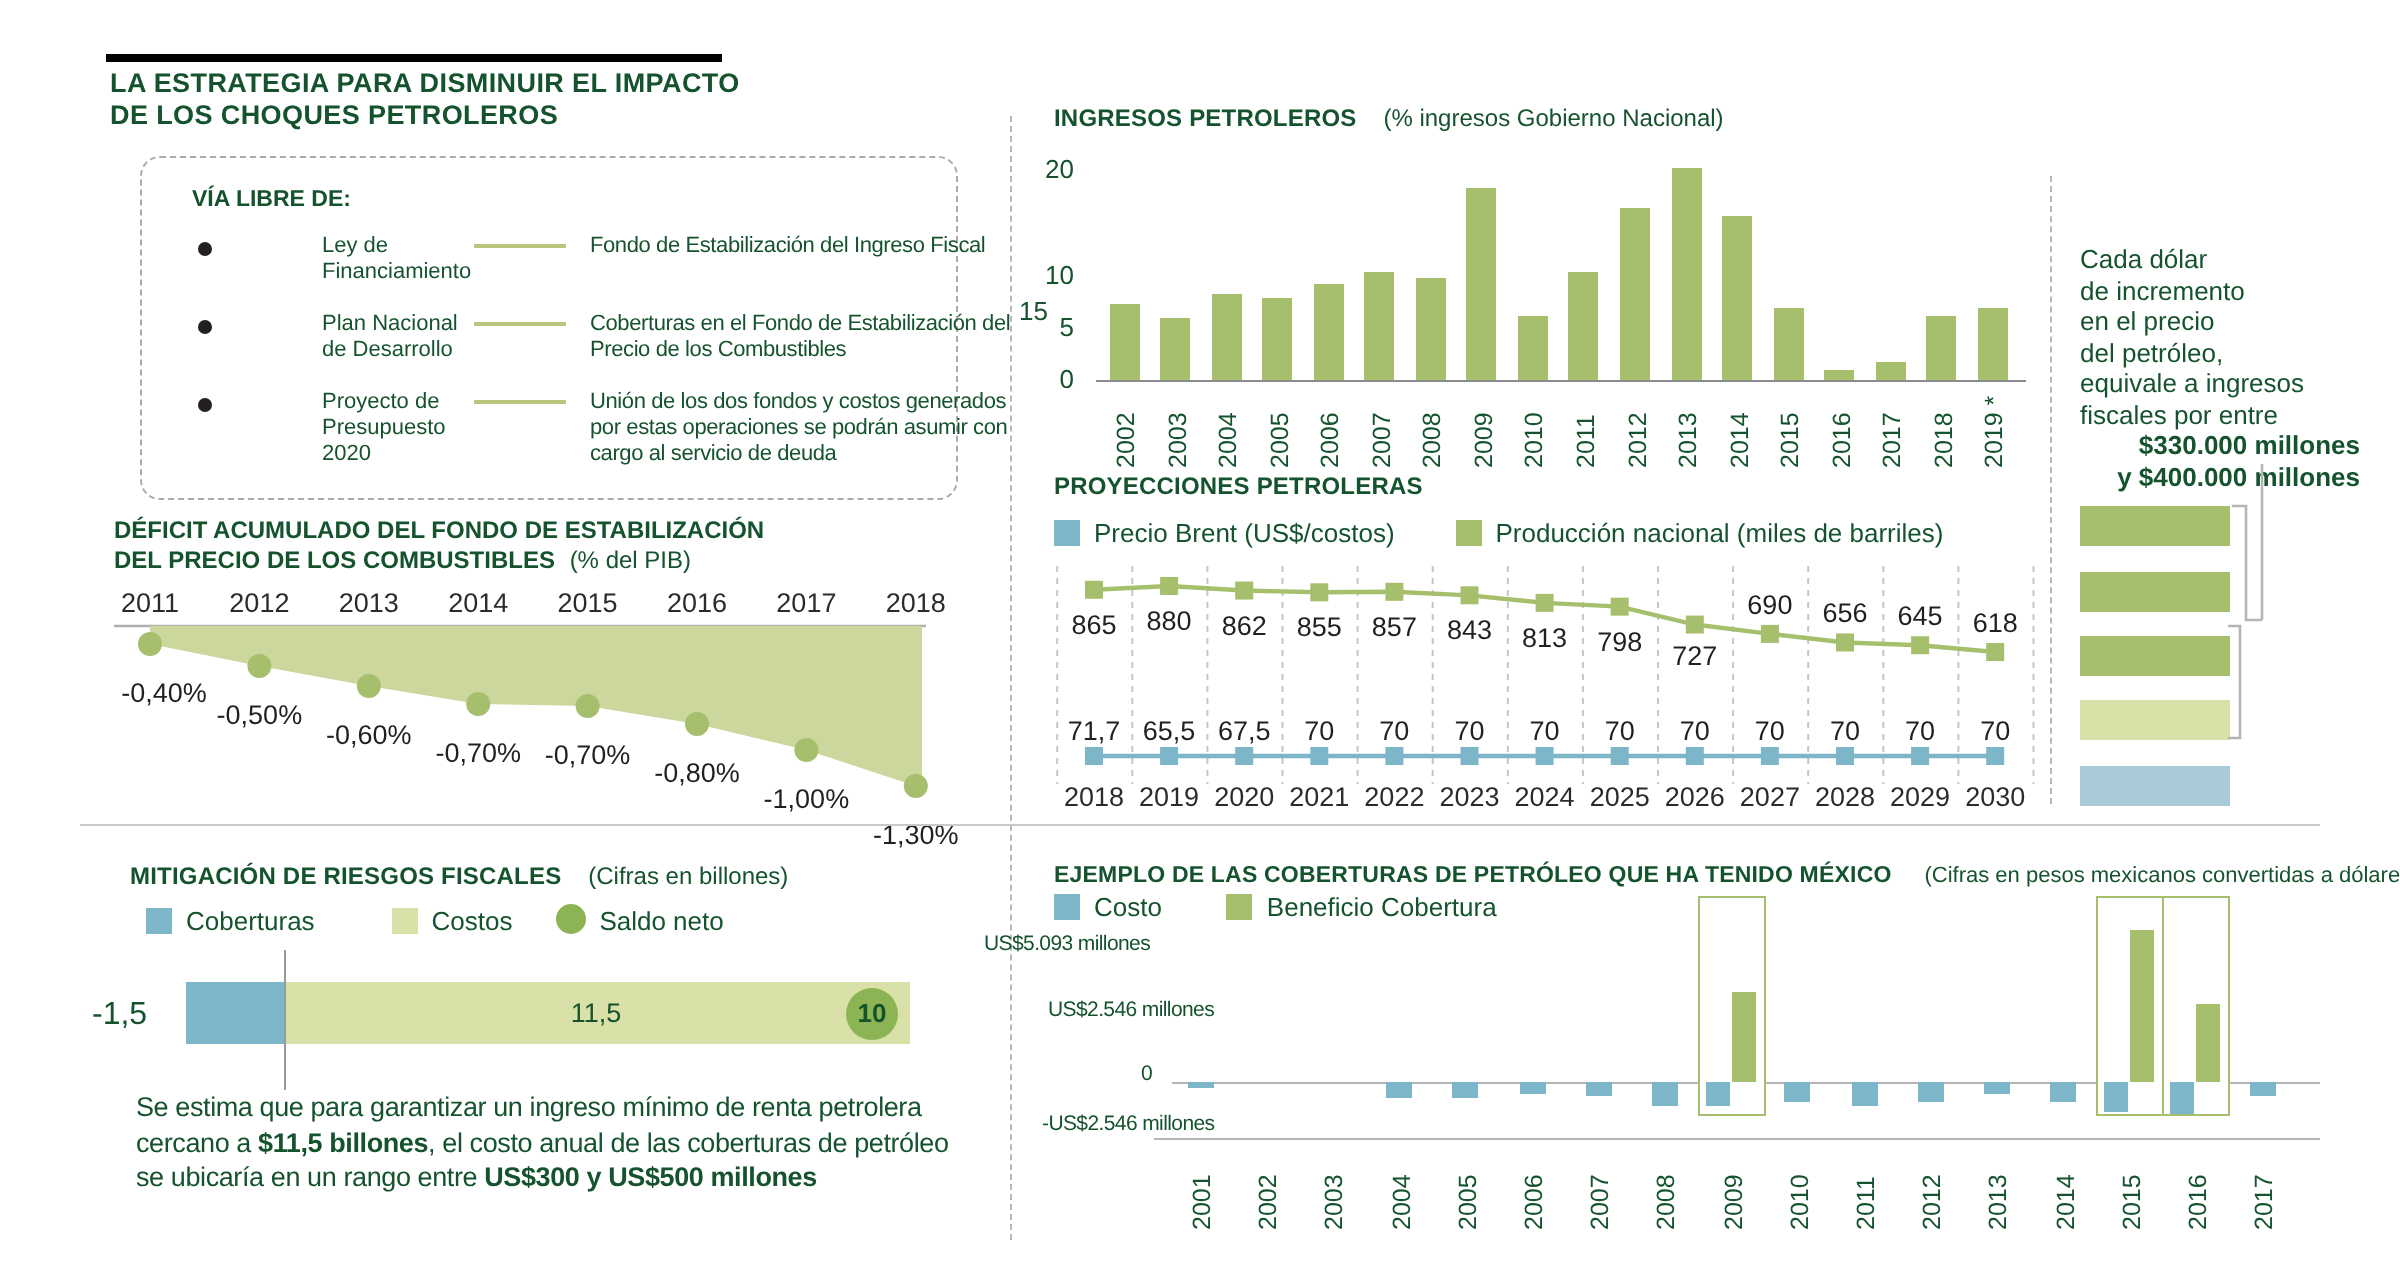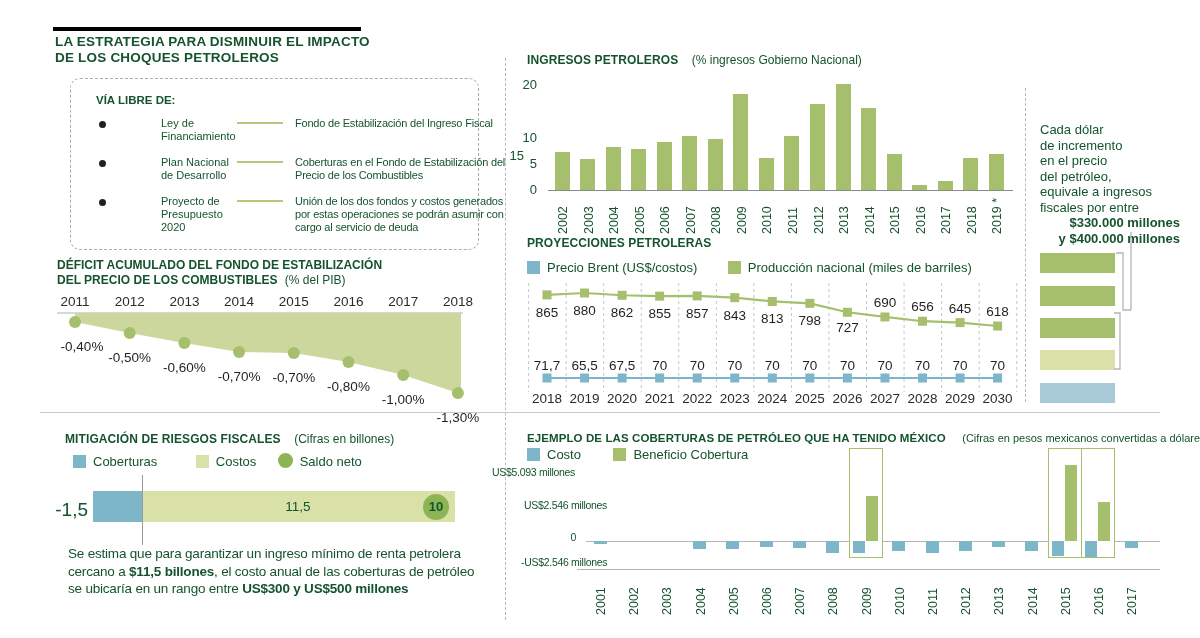--- a/index.html
+++ b/index.html
@@ -277,21 +277,21 @@
   </div>
   <div class="abs" style="left:73px;top:452px;white-space:nowrap;">
     <span class="legend-item" style="margin-right:34px;"><span class="sw sw-blue"></span><span>Coberturas</span></span>
     <span class="legend-item" style="margin-right:17px;"><span class="sw sw-lgreen"></span><span>Costos</span></span>
     <span class="legend-item"><span class="sw sw-circle"></span><span>Saldo neto</span></span>
   </div>
   <div id="mitigacion-chart">
       <div class="abs" style="left: 93px; top: 491px; width: 49px; height: 31px; background: rgb(125, 181, 201);"></div>
       <div class="abs" style="left: 142px; top: 491px; width: 313px; height: 31px; background: rgb(217, 224, 168);"></div>
       <div class="abs" style="left: 142px; top: 475px; width: 1px; height: 70px; background: rgb(154, 154, 154);"></div>
-      <div class="abs" style="left: 46px; top: 499px; width: 42px; text-align: right; font-size: 19px;">-1,5</div>
+      <div class="abs" style="left: 46px; top: 499px; width: 42px; text-align: left; font-size: 16px;">-1,5</div>
       <div class="abs" style="left: 278px; top: 499px; width: 40px; text-align: center; font-size: 13.5px;">11,5</div>
       <div class="abs" style="left: 423px; top: 494px; width: 26px; height: 26px; border-radius: 50%; background: rgb(140, 180, 84); line-height: 26px; text-align: center; font-size: 13px; font-weight: bold;">10</div>
     </div>
 
   <div class="abs" id="estimate-par" style="left:68px;top:545px;width:412px;font-size:13.5px;line-height:17.5px;letter-spacing:-.2px;"><span>Se estima que para garantizar un ingreso mínimo de renta petrolera cercano a </span><span style="font-weight: bold;">$11,5 billones</span><span>, el costo anual de las coberturas de petróleo se ubicaría en un rango entre </span><span style="font-weight: bold;">US$300 y US$500 millones</span></div>
 
   <div class="abs" style="left:527px;top:428px;white-space:nowrap;">
     <span class="sec-title" style="font-size:11.5px;">EJEMPLO DE LAS COBERTURAS DE PETRÓLEO QUE HA TENIDO MÉXICO</span>
     <span class="sec-note" style="font-size:11px;margin-left:12px;">(Cifras en pesos mexicanos convertidas a dólares)</span>
   </div>

